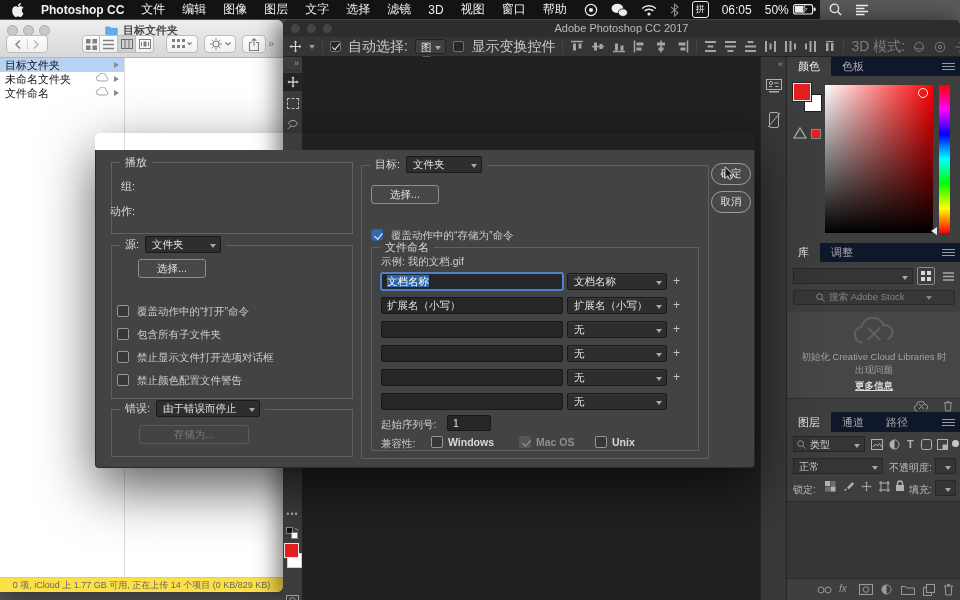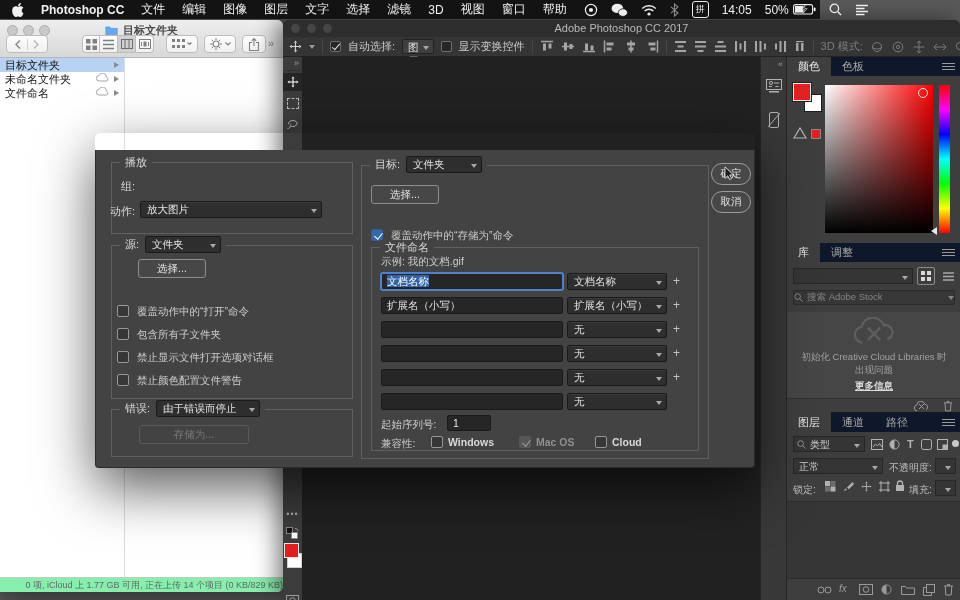--- a/index.html
+++ b/index.html
@@ -37,35 +37,35 @@
   .fseg .sg:first-child{border-left:1px solid #bdbdbd;border-radius:4px 0 0 4px;}
   .fseg .sg:last-child{border-radius:0 4px 4px 0;}
   .fseg .sg.on{background:#d0d0d0;}
   #f-list{position:absolute;left:0;top:38px;width:124px;bottom:14px;font-size:11px;color:#111;}
   .frow{position:relative;height:14px;line-height:14px;padding-left:5px;white-space:nowrap;}
   .frow.sel{background:#b7d2f3;}
   .frow .cld{position:absolute;left:96px;top:1px;}
   .frow .dis{position:absolute;left:114px;top:4px;width:0;height:0;
     border-top:3.5px solid transparent;border-bottom:3.5px solid transparent;border-left:5px solid #8a8a8a;}
   #f-div{position:absolute;left:124px;top:38px;bottom:14px;border-left:1px solid #dcdcdc;}
-  #f-status{position:absolute;left:0;right:0;bottom:0;height:14px;background:#86efac;
+  #f-status{position:absolute;left:0;right:0;bottom:0;height:14px;background:#fde047;
     border-top:1px solid #c8c8c8;border-radius:0 0 6px 0;font-size:9px;color:#666;
-    display:flex;align-items:center;justify-content:flex-end;white-space:nowrap;}
+    display:flex;align-items:center;justify-content:center;white-space:nowrap;}
 
   
   #ps{position:absolute;left:283px;top:20px;width:677px;height:580px;background:#282828;
     border-radius:6px 6px 0 0;box-shadow:-6px 0 22px rgba(0,0,0,.5);z-index:10;}
   #ps-title{position:absolute;left:0;top:0;right:0;height:17px;background:#2d2d2d;
     border-radius:6px 6px 0 0;border-bottom:1px solid #1e1e1e;}
   #ps-title .tl{background:#454545;border-color:#2c2c2c;top:3px;}
   #ps-title .t{position:absolute;left:0;right:0;top:2px;text-align:center;font-size:11px;color:#b9b9b9;}
   #ps-opts{position:absolute;left:0;top:17px;right:0;height:20px;background:#353535;
     border-bottom:1px solid #222;display:flex;align-items:center;padding:0 6px;gap:7px;box-sizing:border-box;}
   .osep{width:1px;height:14px;background:#262626;border-right:1px solid #454545;}
-  .olbl{font-size:11px;color:#c9c9c9;white-space:nowrap;}
+  .olbl{font-size:14px;color:#c9c9c9;white-space:nowrap;}
   .olbl.dim{color:#7e7e7e;}
   .odd{height:15px;background:#404040;border:1px solid #222;border-radius:2px;
     font-size:10.5px;color:#e2e2e2;line-height:14px;padding:0 14px 0 5px;position:relative;box-sizing:border-box;}
   .cbs{width:11px;height:11px;background:#262626;border:1px solid #6e6e6e;border-radius:2px;
     position:relative;box-sizing:border-box;flex:none;}
   .cbs.on:after{content:"";position:absolute;left:3px;top:0;width:3px;height:7px;
     border:solid #e8e8e8;border-width:0 1.5px 1.5px 0;transform:rotate(40deg);}
   .oi{flex:none;}
   .oi rect{fill:#a5a5a5;}
   .oi path,.oi line{stroke:#a5a5a5;fill:none;} .oi.dim path,.oi.dim circle{stroke:#787878;fill:none;}
@@ -179,21 +179,21 @@
             <path d="M3.6 7a6.4 6.4 0 018.8 0" fill="none" stroke="#ededed" stroke-width="1.4"></path>
             <circle cx="8" cy="10" r="1.6" fill="#ededed"></circle>
           </svg>
       </span>
       <span>
         <svg width="9" height="14" viewBox="0 0 9 14">
             <path d="M1 3.8L8 10l-3.5 3V1L8 4 1 10.2" fill="none" stroke="#8a8a8a" stroke-width="1.1"></path>
           </svg>
       </span>
       <span class="imbadge">拼</span>
-      <span class="mi">14:05</span>
+      <span class="mi">06:05</span>
       <span style="display:flex;align-items:center;gap:4px">
         <span>50%</span>
         <svg width="23" height="11" viewBox="0 0 23 11">
             <rect x=".6" y=".6" width="19" height="9.4" rx="2" fill="none" stroke="#ededed" stroke-width="1.1"></rect>
             <rect x="20.6" y="3.4" width="2" height="3.8" rx="1" fill="#ededed"></rect>
             <rect x="2" y="2" width="8.3" height="6.6" fill="#ededed"></rect>
             <path d="M11.8 1.2L9.4 5.4h2.2l-1.6 4 4.2-4.8h-2.4z" fill="#131313" stroke="#ededed" stroke-width=".6"></path>
           </svg>
       </span>
       <span>
@@ -527,21 +527,21 @@
               <rect y="6" width="4" height="4"></rect>
               <rect x="6" y="6" width="4" height="4"></rect>
             </g>
           </svg>
       </div>
       <div style="position:absolute;left:152px;top:210px;width:18px;height:18px;display:flex;align-items:center;justify-content:center">
         <svg width="11" height="9" viewBox="0 0 11 9">
             <path d="M0 1h11M0 4.5h11M0 8h11" stroke="#a8a8a8" stroke-width="1.3"></path>
           </svg>
       </div>
-      <div style="position:absolute;left:6px;top:233px;width:162px;height:15px;background:#373737;border:1px solid #2a2a2a;border-radius:2px;display:flex;align-items:center;gap:4px;padding:0 0;box-sizing:border-box">
+      <div style="position:absolute;left:6px;top:233px;width:162px;height:15px;background:#373737;border:1px solid #2a2a2a;border-radius:2px;display:flex;align-items:center;gap:4px;padding:0 22px;box-sizing:border-box">
         <svg width="9" height="9" viewBox="0 0 10 10">
             <circle cx="4" cy="4" r="3.2" fill="none" stroke="#8e8e8e"></circle>
             <path d="M6.4 6.4L9.5 9.5" stroke="#8e8e8e"></path>
           </svg>
         <span style="font-size:9.5px;color:#848484">搜索 Adobe Stock</span>
         <span class="chv" style="position:static;margin-left:auto;border-top-color:#848484"></span>
       </div>
       <div style="position:absolute;left:0;top:255px;width:174px;height:86px;background:#464646;display:flex;flex-direction:column;align-items:center;padding-top:5px;box-sizing:border-box">
         <svg width="46" height="30" viewBox="0 0 50 34">
           <path d="M12 29a9 9 0 01-1-17.9A13 13 0 0136 9.5 8 8 0 0140 25" fill="none" stroke="#5e5e5e" stroke-width="2.6"></path>
@@ -653,21 +653,20 @@
   </div>
 
   <div id="dlg">
     <div id="dlg-body"></div>
 
     <div class="fs" style="left:16px;top:29px;width:240px;height:70px">
       <span class="leg">播放</span>
     </div>
     <span class="lb" style="left:0;top:46px;width:40px;text-align:right">组:</span>
     <span class="lb" style="left:0;top:71px;width:40px;text-align:right">动作:</span>
-    <div class="dd" style="left:45px;top:68px;width:182px"><span>放大图片</span><span class="chv"></span></div>
 
     <div class="fs" style="left:16px;top:112px;width:240px;height:152px">
       <span class="leg withdd">
         <span>源:</span>
         <span class="ddi" style="width:76px"><span>文件夹</span><span class="chv"></span></span>
       </span>
     </div>
     <div class="psbtn" style="left:43px;top:126px;width:68px;height:19px">选择...</div>
     <span class="cb" style="left:22px;top:172px"></span>
     <span class="lb sm" style="left:42px;top:172px">覆盖动作中的“打开”命令</span>
@@ -725,21 +724,21 @@
     <div class="dd" style="left:472px;top:260px;width:100px"><span>无</span><span class="chv"></span></div>
 
     <span class="lb sm" style="left:286px;top:285px">起始序列号:</span>
     <div class="inp" style="left:352px;top:282px;width:44px;height:16px"><span>1</span></div>
     <span class="lb sm" style="left:286px;top:304px">兼容性:</span>
     <span class="cb" style="left:336px;top:303px"></span>
     <span class="lb" style="left:353px;top:303px;font-weight:bold;font-size:10.5px">Windows</span>
     <span class="cb dis" style="left:424px;top:303px"></span>
     <span class="lb" style="left:441px;top:303px;color:#8f8f8f;font-weight:bold;font-size:10.5px">Mac OS</span>
     <span class="cb" style="left:500px;top:303px"></span>
-    <span class="lb" style="left:517px;top:303px;font-weight:bold;font-size:10.5px">Cloud</span>
+    <span class="lb" style="left:517px;top:303px;font-weight:bold;font-size:10.5px">Unix</span>
 
     <div class="pill" style="left:616px;top:30px">确定</div>
     <svg style="position:absolute;left:629px;top:33px;z-index:5" width="11" height="14" viewBox="0 0 11 14">
       <path d="M1 .8v11.5l2.8-2.5 1.8 3.7 2-1-1.8-3.6h3.6z" fill="#1a1a1a" stroke="#f5f5f5" stroke-width=".8"></path>
     </svg>
     <div class="pill" style="left:616px;top:58px">取消</div>
   </div>
 
 </div>
 

